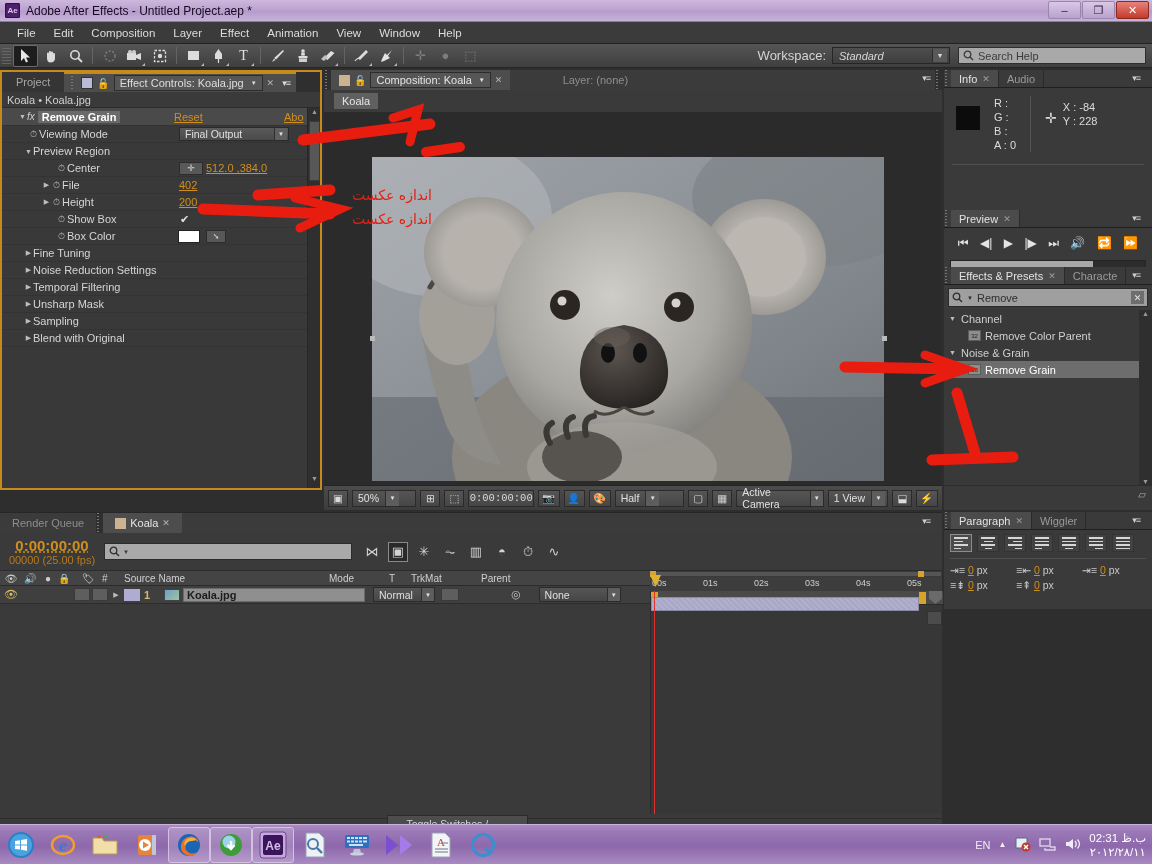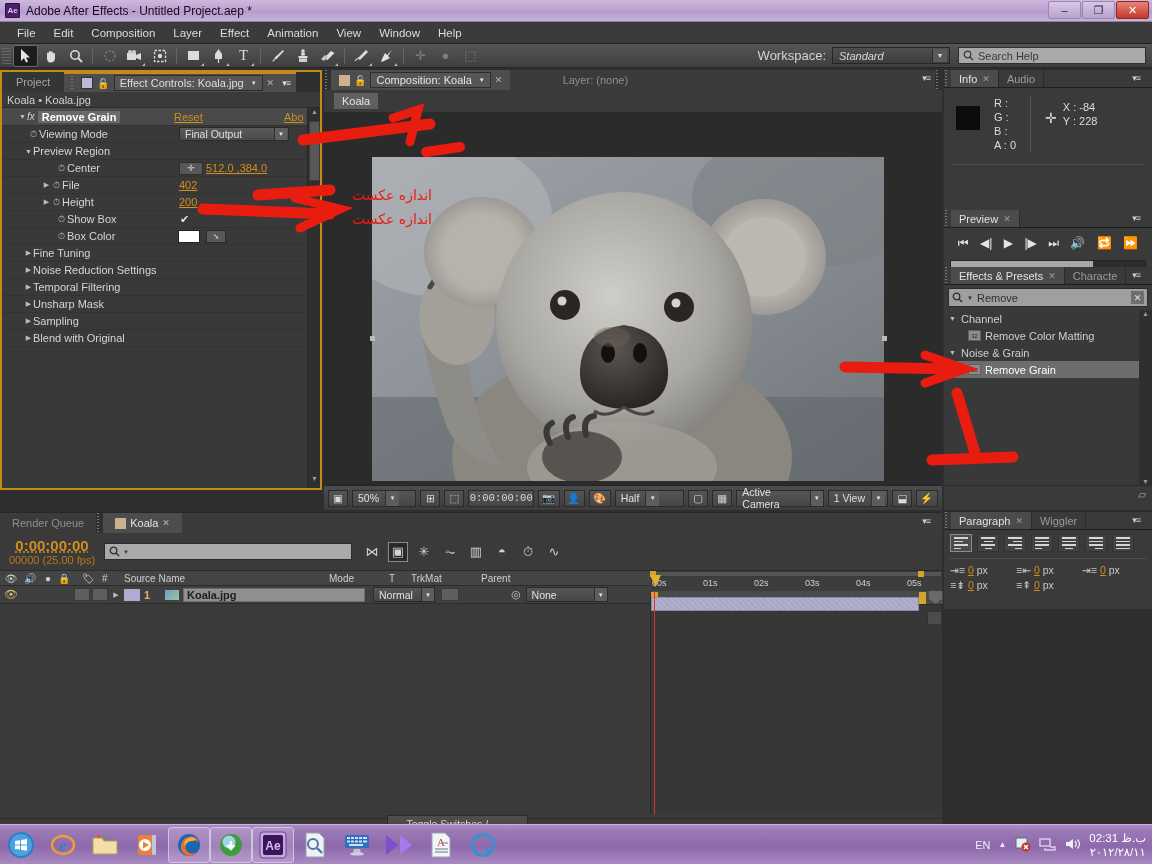--- a/index.html
+++ b/index.html
@@ -675,21 +675,21 @@
       <span>Remove</span>
       <span class="clear">✕</span>
     </div>
     <div class="fx-list">
       <div class="fx-row">
         <span class="tri down"></span>
         <span>Channel</span>
       </div>
       <div class="fx-row child">
         <span class="fx-chip">32</span>
-        <span>Remove Color Matting</span>
+        <span>Remove Color Parent</span>
       </div>
       <div class="fx-row">
         <span class="tri down"></span>
         <span>Noise &amp; Grain</span>
       </div>
       <div class="fx-row child sel">
         <span class="fx-chip">16</span>
         <span>Remove Grain</span>
       </div>
       <div class="fx-scroll">
@@ -872,21 +872,21 @@
       <span style="width:20px;color:#d7b86a;font-weight:bold;">1</span>
       <span style="width:16px;height:12px;background:linear-gradient(135deg,#6ea0c8,#9fc3a0);border:1px solid #444;margin-right:3px;"></span>
       <span style="width:182px;height:14px;background:#8f8f8f;border:1px solid #6a6a6a;color:#1c1c1c;font-weight:bold;padding-left:3px;line-height:13px;">Koala.jpg</span>
       <span class="tl-dd" style="width:62px;margin-left:8px;">
         <span>Normal</span>
         <span class="ar">▼</span>
       </span>
       <span style="width:18px;height:13px;background:#5e5e5e;border:1px solid #3a3a3a;margin-left:6px;"></span>
       <span style="width:52px;"></span>
       <span style="font-size:11px;color:#c9c9c9;">◎</span>
-      <span class="tl-dd" style="width:82px;margin-left:5px;">
+      <span class="tl-dd" style="width:82px;margin-left:18px;">
         <span>None</span>
         <span class="ar">▼</span>
       </span>
     </div>
 
     <div class="tl-ruler">
       <div style="position:absolute;left:0;top:0;width:292px;height:6px;background:#555;border:1px solid #3a3a3a;"></div>
       <div style="position:absolute;left:0;top:0;width:6px;height:6px;background:#d8a32a;"></div>
       <div style="position:absolute;right:18px;top:0;width:6px;height:6px;background:#d8a32a;"></div>
       <div style="position:absolute;left:2px;top:7px;font-size:9px;color:#cfcfcf;">00s</div>

